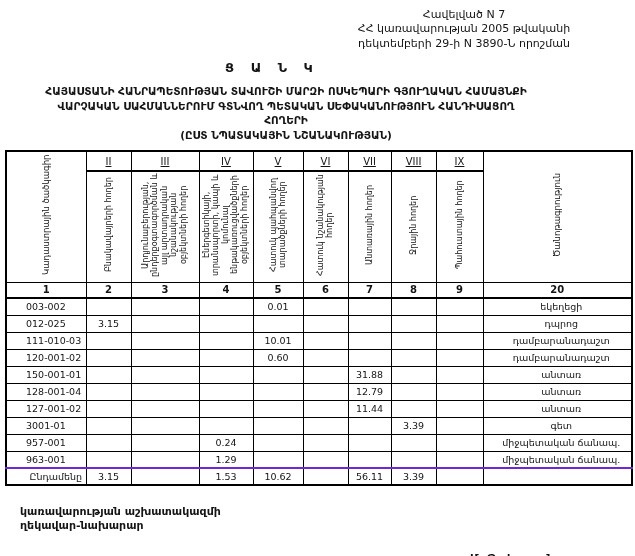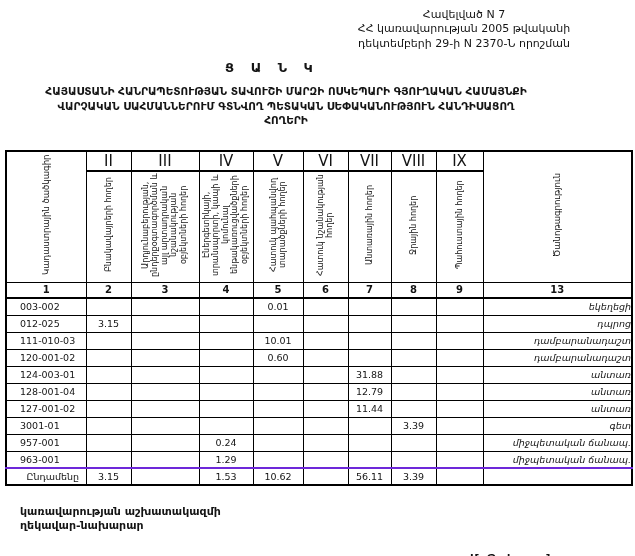--- a/index.html
+++ b/index.html
@@ -34,69 +34,71 @@
     border: 2px solid #000;
   }
   table.land th, table.land td {
     border: 1px solid #000;
     padding: 0;
     font-weight: normal;
     overflow: hidden;
   }
 
   tr.roman-row th.roman {
-    height: 20px; font-size: 15px; text-align: center;
+    height: 20px; font-size: 10px; text-align: center;
     border-bottom: 2px solid #000;
+    text-decoration: underline;
   }
   th.vhead { vertical-align: middle; text-align: center; }
   tr.vhead-row th.vhead { height: 111px; }
   .vtext {
     display: inline-block;
     writing-mode: vertical-rl;
     transform: rotate(180deg);
     font-size: 8px; line-height: 1.18;
     text-align: center;
     height: 104px;
   }
   .vtext.tall { height: 122px; font-size: 8.5px; }
 
   tr.num-row th {
     height: 16px; font-size: 10px; font-weight: bold; text-align: center;
     border-bottom: 2px solid #000;
   }
 
   tbody td { height: 17px; font-size: 9.5px; }
-  tbody td.code { text-align: left; padding-left: 13px; }
+  tbody td.code { text-align: left; padding-left: 19px; }
   tbody td.val  { text-align: center; }
-  tbody td.note { text-align: right; padding-left: 8px; font-style: italic; }
+  tbody td.note { text-align: center; padding-left: 8px; }
   tbody tr.total td { border-top: 2px solid #6d28d9; }
   tbody tr.total td.code { text-align: center; }
 
   .footer-left {
     position: absolute; left: 20px; top: 505px;
     font-size: 11px; font-weight: bold; line-height: 1.28;
   }
   .signature {
     position: absolute; left: 470px; top: 552px;
     font-size: 11px; font-weight: bold;
   }
 </style>
 </head>
 <body>
 
 <div class="appendix">
   <div>Հավելված N 7</div>
   <div>ՀՀ կառավարության 2005 թվականի</div>
-  <div>դեկտեմբերի 29-ի N 2370-Ն որոշման</div>
+  <div>դեկտեմբերի 29-ի N 3890-Ն որոշման</div>
 </div>
 
 <div class="title-block">
   <div class="title-main">Ց Ա Ն Կ</div>
   <div class="title-line">ՀԱՅԱՍՏԱՆԻ ՀԱՆՐԱՊԵՏՈՒԹՅԱՆ ՏԱՎՈՒՇԻ ՄԱՐԶԻ ՈՍԿԵՊԱՐԻ ԳՅՈՒՂԱԿԱՆ ՀԱՄԱՅՆՔԻ</div>
   <div class="title-line">ՎԱՐՉԱԿԱՆ ՍԱՀՄԱՆՆԵՐՈՒՄ ԳՏՆՎՈՂ ՊԵՏԱԿԱՆ ՍԵՓԱԿԱՆՈՒԹՅՈՒՆ ՀԱՆԴԻՍԱՑՈՂ ՀՈՂԵՐԻ</div>
+  <div class="title-line">(ԸՍՏ ՆՊԱՏԱԿԱՅԻՆ ՆՇԱՆԱԿՈՒԹՅԱՆ)</div>
 </div>
 
 <table class="land">
   <colgroup>
     <col style="width:80px">
       <col style="width:45px">
       <col style="width:68px">
     <col style="width:54px">
       <col style="width:50px">
       <col style="width:45px">
@@ -135,21 +137,21 @@
     <tr class="num-row">
       <th>1</th>
       <th>2</th>
       <th>3</th>
       <th>4</th>
       <th>5</th>
       <th>6</th>
       <th>7</th>
       <th>8</th>
       <th>9</th>
-      <th>13</th>
+      <th>20</th>
     </tr>
   </thead>
   <tbody>
       <tr>
         <td class="code">003-002</td>
         <td class="val"></td>
         <td class="val"></td>
         <td class="val"></td>
         <td class="val">0.01</td>
         <td class="val"></td>
@@ -188,21 +190,21 @@
         <td class="val"></td>
         <td class="val"></td>
         <td class="val">0.60</td>
         <td class="val"></td>
         <td class="val"></td>
         <td class="val"></td>
         <td class="val"></td>
         <td class="note">դամբարանադաշտ</td>
       </tr>
       <tr>
-        <td class="code">124-003-01</td>
+        <td class="code">150-001-01</td>
         <td class="val"></td>
         <td class="val"></td>
         <td class="val"></td>
         <td class="val"></td>
         <td class="val"></td>
         <td class="val">31.88</td>
         <td class="val"></td>
         <td class="val"></td>
         <td class="note">անտառ</td>
       </tr>

